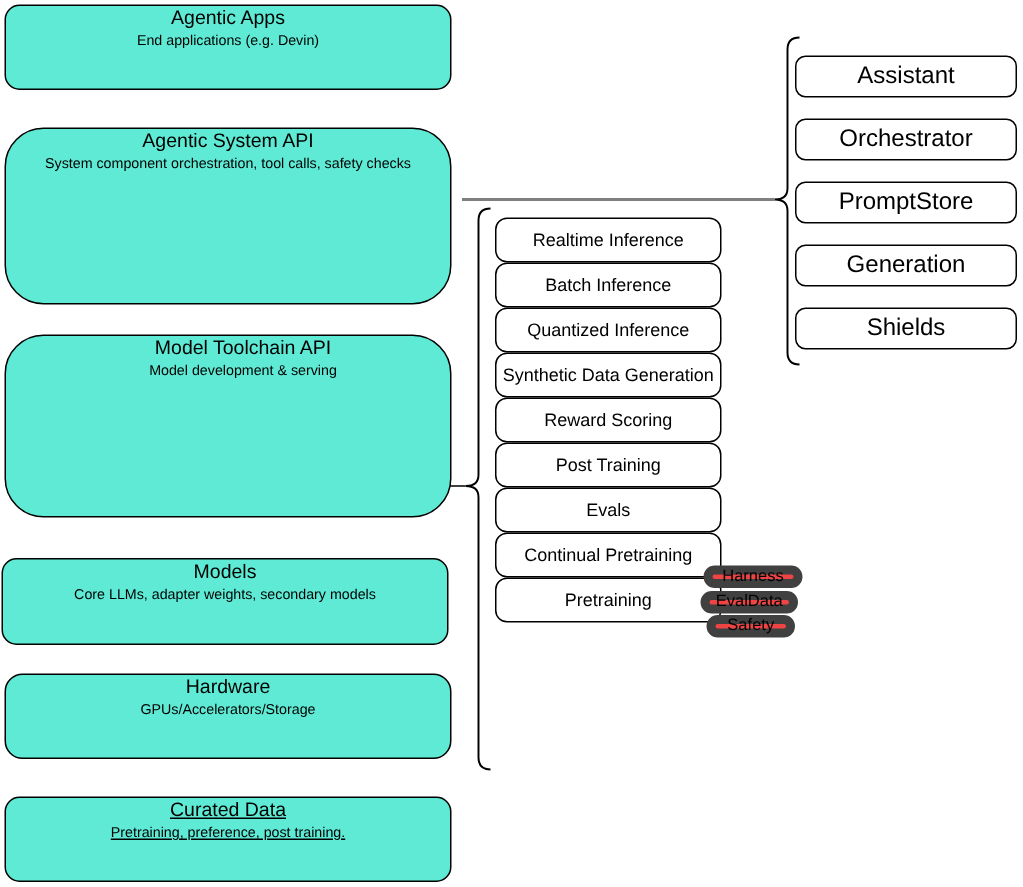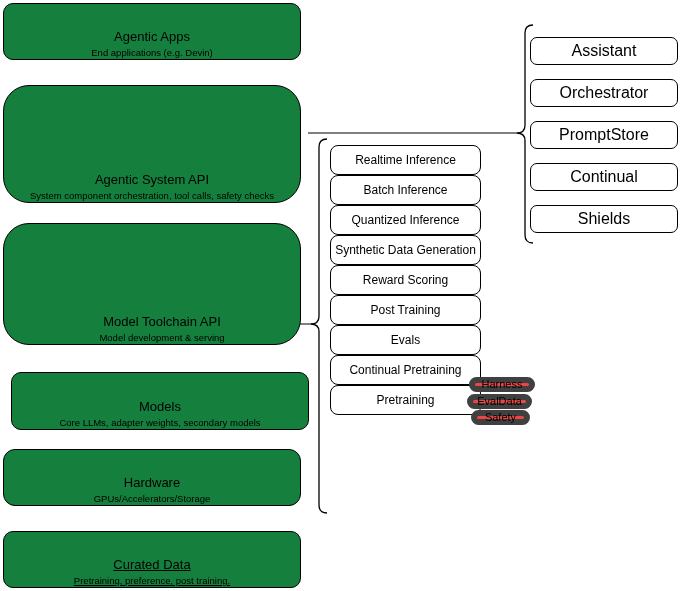--- a/index.html
+++ b/index.html
@@ -2,32 +2,32 @@
 <html><head>
 <meta charset="utf-8">
 <style>
   html,body{margin:0;padding:0;}
   body{
     width:682px;height:591px;position:relative;background:#ffffff;
     font-family:"Liberation Sans",sans-serif;color:#000;overflow:hidden;
   }
   
   .node{
-    position:absolute;box-sizing:border-box;background:#15803d;
+    position:absolute;box-sizing:border-box;background:#5eead4;
     border:1px solid #000;border-radius:10px;
-    display:flex;flex-direction:column;align-items:center;justify-content:flex-end;
+    display:flex;flex-direction:column;align-items:center;justify-content:flex-start;
     text-align:center;z-index:2;
   }
   .node .t{font-size:13px;line-height:16px;white-space:nowrap;}
   .node .s{font-size:9.5px;line-height:12px;margin-top:2px;white-space:nowrap;}
   
   #lbox-0{left:3px;top:3px;width:298px;height:57px;}
   #lbox-1{left:3px;top:85px;width:298px;height:118px;border-radius:26px;}
   #lbox-2{left:3px;top:223px;width:298px;height:122px;border-radius:26px;padding-left:20px;}
-  #lbox-3{left:11px;top:372px;width:298px;height:58px;}
+  #lbox-3{left:1px;top:372px;width:298px;height:58px;}
   #lbox-4{left:3px;top:449px;width:298px;height:57px;border-radius:12px;}
   #lbox-5{left:3px;top:531px;width:298px;height:57px;text-decoration:underline;}
   
   .mid-col{position:absolute;left:330px;top:145px;display:flex;flex-direction:column;gap:0;z-index:2;}
   .mbox{
     box-sizing:border-box;width:151px;height:30px;background:#fff;
     border:1.4px solid #000;border-radius:8px;
     display:flex;align-items:center;justify-content:center;
     font-size:12px;white-space:nowrap;
   }
@@ -104,15 +104,15 @@
 </div>
 
 <div class="pill" id="pill-0">Harness</div>
 <div class="pill" id="pill-1">EvalData</div>
 <div class="pill" id="pill-2">Safety</div>
 
 <div class="right-col">
   <div class="rbox">Assistant</div>
   <div class="rbox">Orchestrator</div>
   <div class="rbox">PromptStore</div>
-  <div class="rbox">Continual</div>
+  <div class="rbox">Generation</div>
   <div class="rbox">Shields</div>
 </div>
 
 </body></html>

